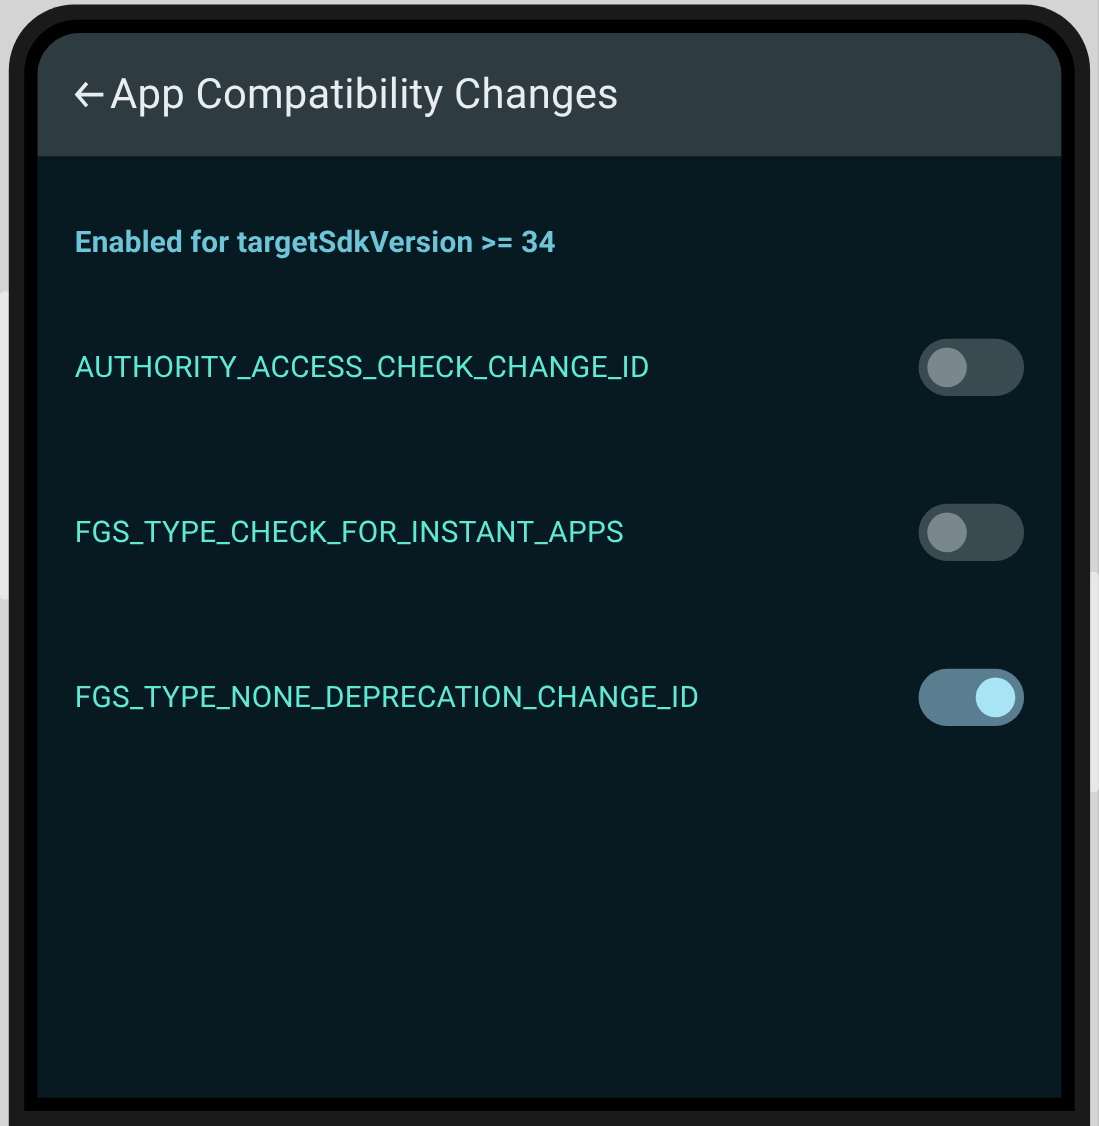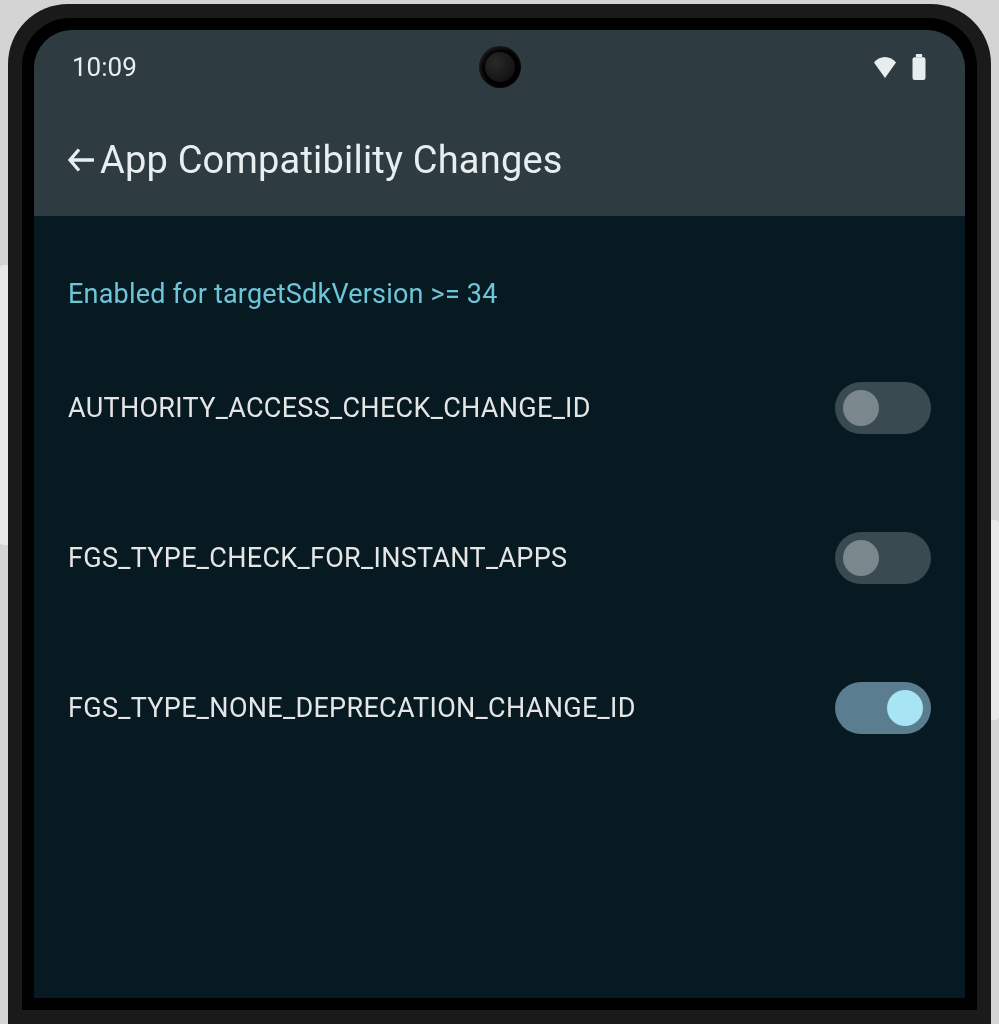--- a/index.html
+++ b/index.html
@@ -133,36 +133,36 @@
       letter-spacing: 0.2px;
     }
     
     .content {
       padding: 62px 34px 0;
     }
     
     .section-header {
       color: #6fc5d8;
       font-size: 27px;
-      font-weight: 400;
+      font-weight: 700;
       margin-bottom: 52px;
       letter-spacing: 0.2px;
     }
     
     .setting-row {
       display: flex;
       align-items: center;
       justify-content: space-between;
       padding: 20px 0;
       margin-bottom: 58px;
       gap: 30px;
     }
     
     .setting-label {
-      color: #e5e5e5;
+      color: #5eead4;
       font-size: 27px;
       font-weight: 400;
       line-height: 1.5;
       letter-spacing: 0.3px;
       word-break: break-word;
       flex: 1;
     }
     
     .toggle {
       position: relative;
@@ -209,39 +209,20 @@
 </head>
 <body>
 
 <div class="edge-strip-left"></div>
 <div class="edge-strip-right"></div>
 
 <div class="device-frame-outer">
   <div class="device-frame-inner">
     <div class="screen">
 
-      <div class="status-bar">
-        <span>10:09</span>
-        <div class="camera-notch">
-          <div class="camera-inner"></div>
-        </div>
-        <div class="status-icons">
-          <span class="wifi-icon">
-            <svg width="28" height="22" viewBox="0 0 24 20" fill="#e8eef0">
-              <path d="M12 20 L2 6 C4.5 3 8 1 12 1 C16 1 19.5 3 22 6 Z"></path>
-            </svg>
-          </span>
-          <span class="battery-icon">
-            <svg width="16" height="26" viewBox="0 0 14 24" fill="#e8eef0">
-              <rect x="4" y="0" width="6" height="3" rx="1"></rect>
-              <rect x="1" y="3" width="12" height="21" rx="2"></rect>
-            </svg>
-          </span>
-        </div>
-      </div>
 
       <div class="app-bar">
         <div class="back-arrow">
           <svg width="36" height="36" viewBox="0 0 24 24" fill="none" stroke="#e8eef0" stroke-width="2.2">
             <path d="M20 12 L4 12 M10 5 L4 12 L10 19"></path>
           </svg>
         </div>
         <div class="app-title">App Compatibility Changes</div>
       </div>
 

